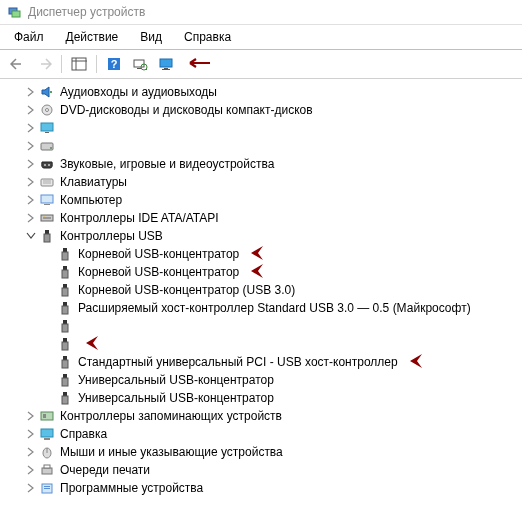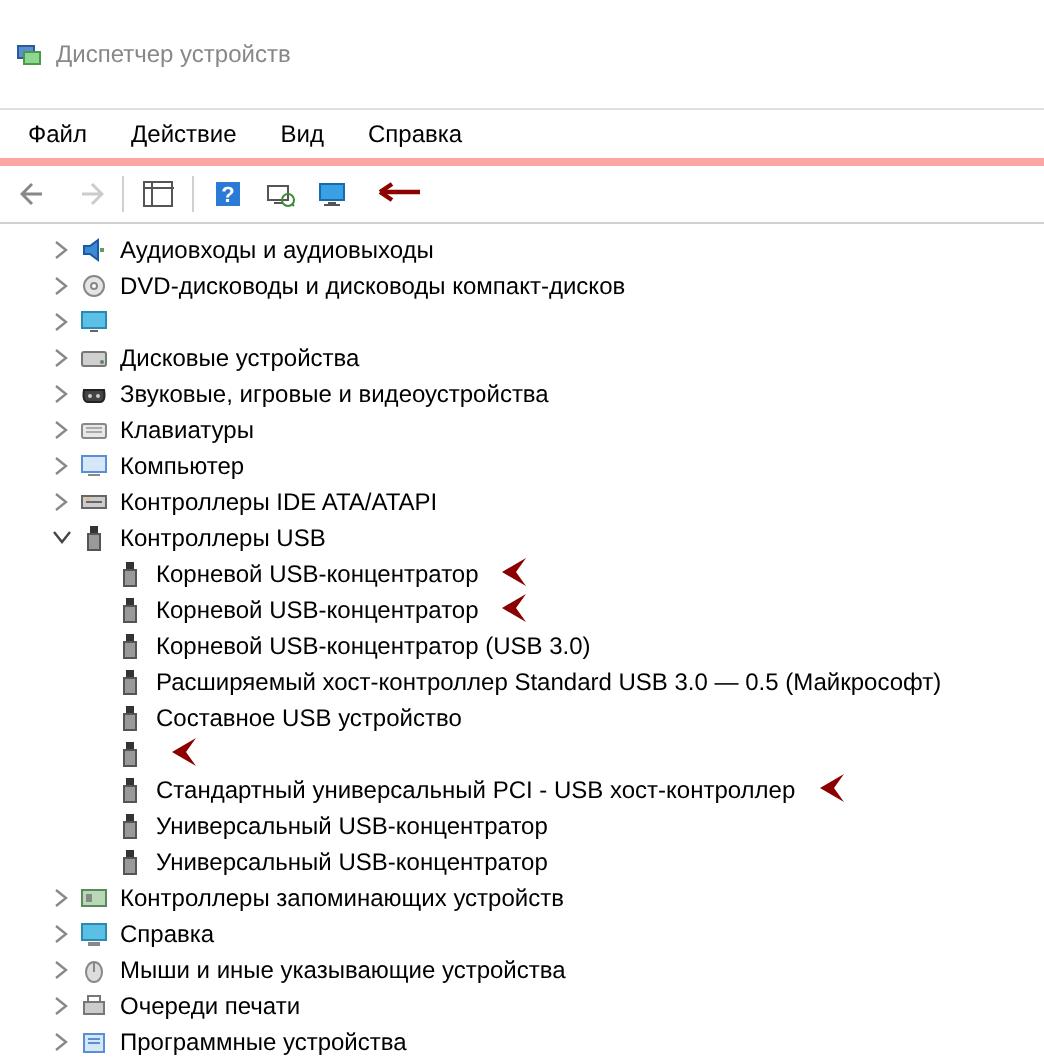--- a/index.html
+++ b/index.html
@@ -1,22 +1,22 @@
 <!DOCTYPE html>
 <html><head>
 <meta charset="utf-8">
 <style>
   * { box-sizing: border-box; margin: 0; padding: 0; }
   body { font-family: "Segoe UI", Tahoma, sans-serif; font-size: 12px; background: #fff; color: #000; width: 522px; }
   
-  .titlebar { background: #fff; border-bottom: 1px solid #e0e0e0; padding: 20px 8px; display: flex; align-items: center; gap: 6px; }
+  .titlebar { background: #fff; border-bottom: 1px solid #e0e0e0; padding: 5px 8px; display: flex; align-items: center; gap: 6px; }
   .titlebar-icon svg { display: block; }
   .titlebar-text { color: #888; font-size: 12px; }
   
-  .menubar { display: flex; gap: 2px; padding: 2px 4px; border-bottom: 4px solid #fca5a5; align-items: flex-end; }
+  .menubar { display: flex; gap: 2px; padding: 2px 4px; border-bottom: 1px solid #fca5a5; align-items: flex-end; }
   .menu-item { padding: 3px 10px; cursor: default; }
   
   .toolbar { display: flex; align-items: center; gap: 2px; padding: 3px 6px; border-bottom: 1px solid #d0d0d0; position: relative; }
   .tool-btn { width: 24px; height: 22px; display: flex; align-items: center; justify-content: center; border: 1px solid transparent; cursor: default; }
   .sep { width: 1px; height: 18px; background: #d0d0d0; margin: 0 3px; }
   .arrow-annot { margin-left: 8px; }
   
   .tree { padding: 4px 2px 4px 6px; user-select: none; }
   .node { white-space: nowrap; }
   .row { display: flex; align-items: center; height: 18px; position: relative; }
@@ -147,21 +147,20 @@
             <span class="expander">
               <svg width="10" height="10" viewBox="0 0 10 10">
                 <use href="#ic-chevron-r"></use>
               </svg>
             </span>
             <span class="node-icon">
               <svg width="16" height="14" viewBox="0 0 16 14">
                 <use href="#ic-disk"></use>
               </svg>
             </span>
-            <span class="node-label">Дисковые устройства</span>
           </div>
         </div>
         <div class="node">
           <div class="row">
             <span class="expander">
               <svg width="10" height="10" viewBox="0 0 10 10">
                 <use href="#ic-chevron-r"></use>
               </svg>
             </span>
             <span class="node-icon">
@@ -274,21 +273,20 @@
               </span>
               <span class="node-label">Расширяемый хост-контроллер Standard USB 3.0 — 0.5 (Майкрософт)</span>
             </div>
             <div class="row">
               <span class="expander blank"></span>
               <span class="node-icon">
                 <svg width="16" height="14" viewBox="0 0 16 14">
                   <use href="#ic-usb"></use>
                 </svg>
               </span>
-              <span class="node-label">Составное USB устройство</span>
             </div>
             <div class="row">
               <span class="expander blank"></span>
               <span class="node-icon">
                 <svg width="16" height="14" viewBox="0 0 16 14">
                   <use href="#ic-usb"></use>
                 </svg>
               </span>
               <span class="annot-arrow"><svg width="18" height="18" viewBox="0 0 18 18">
                   <use href="#ic-annot"></use>

